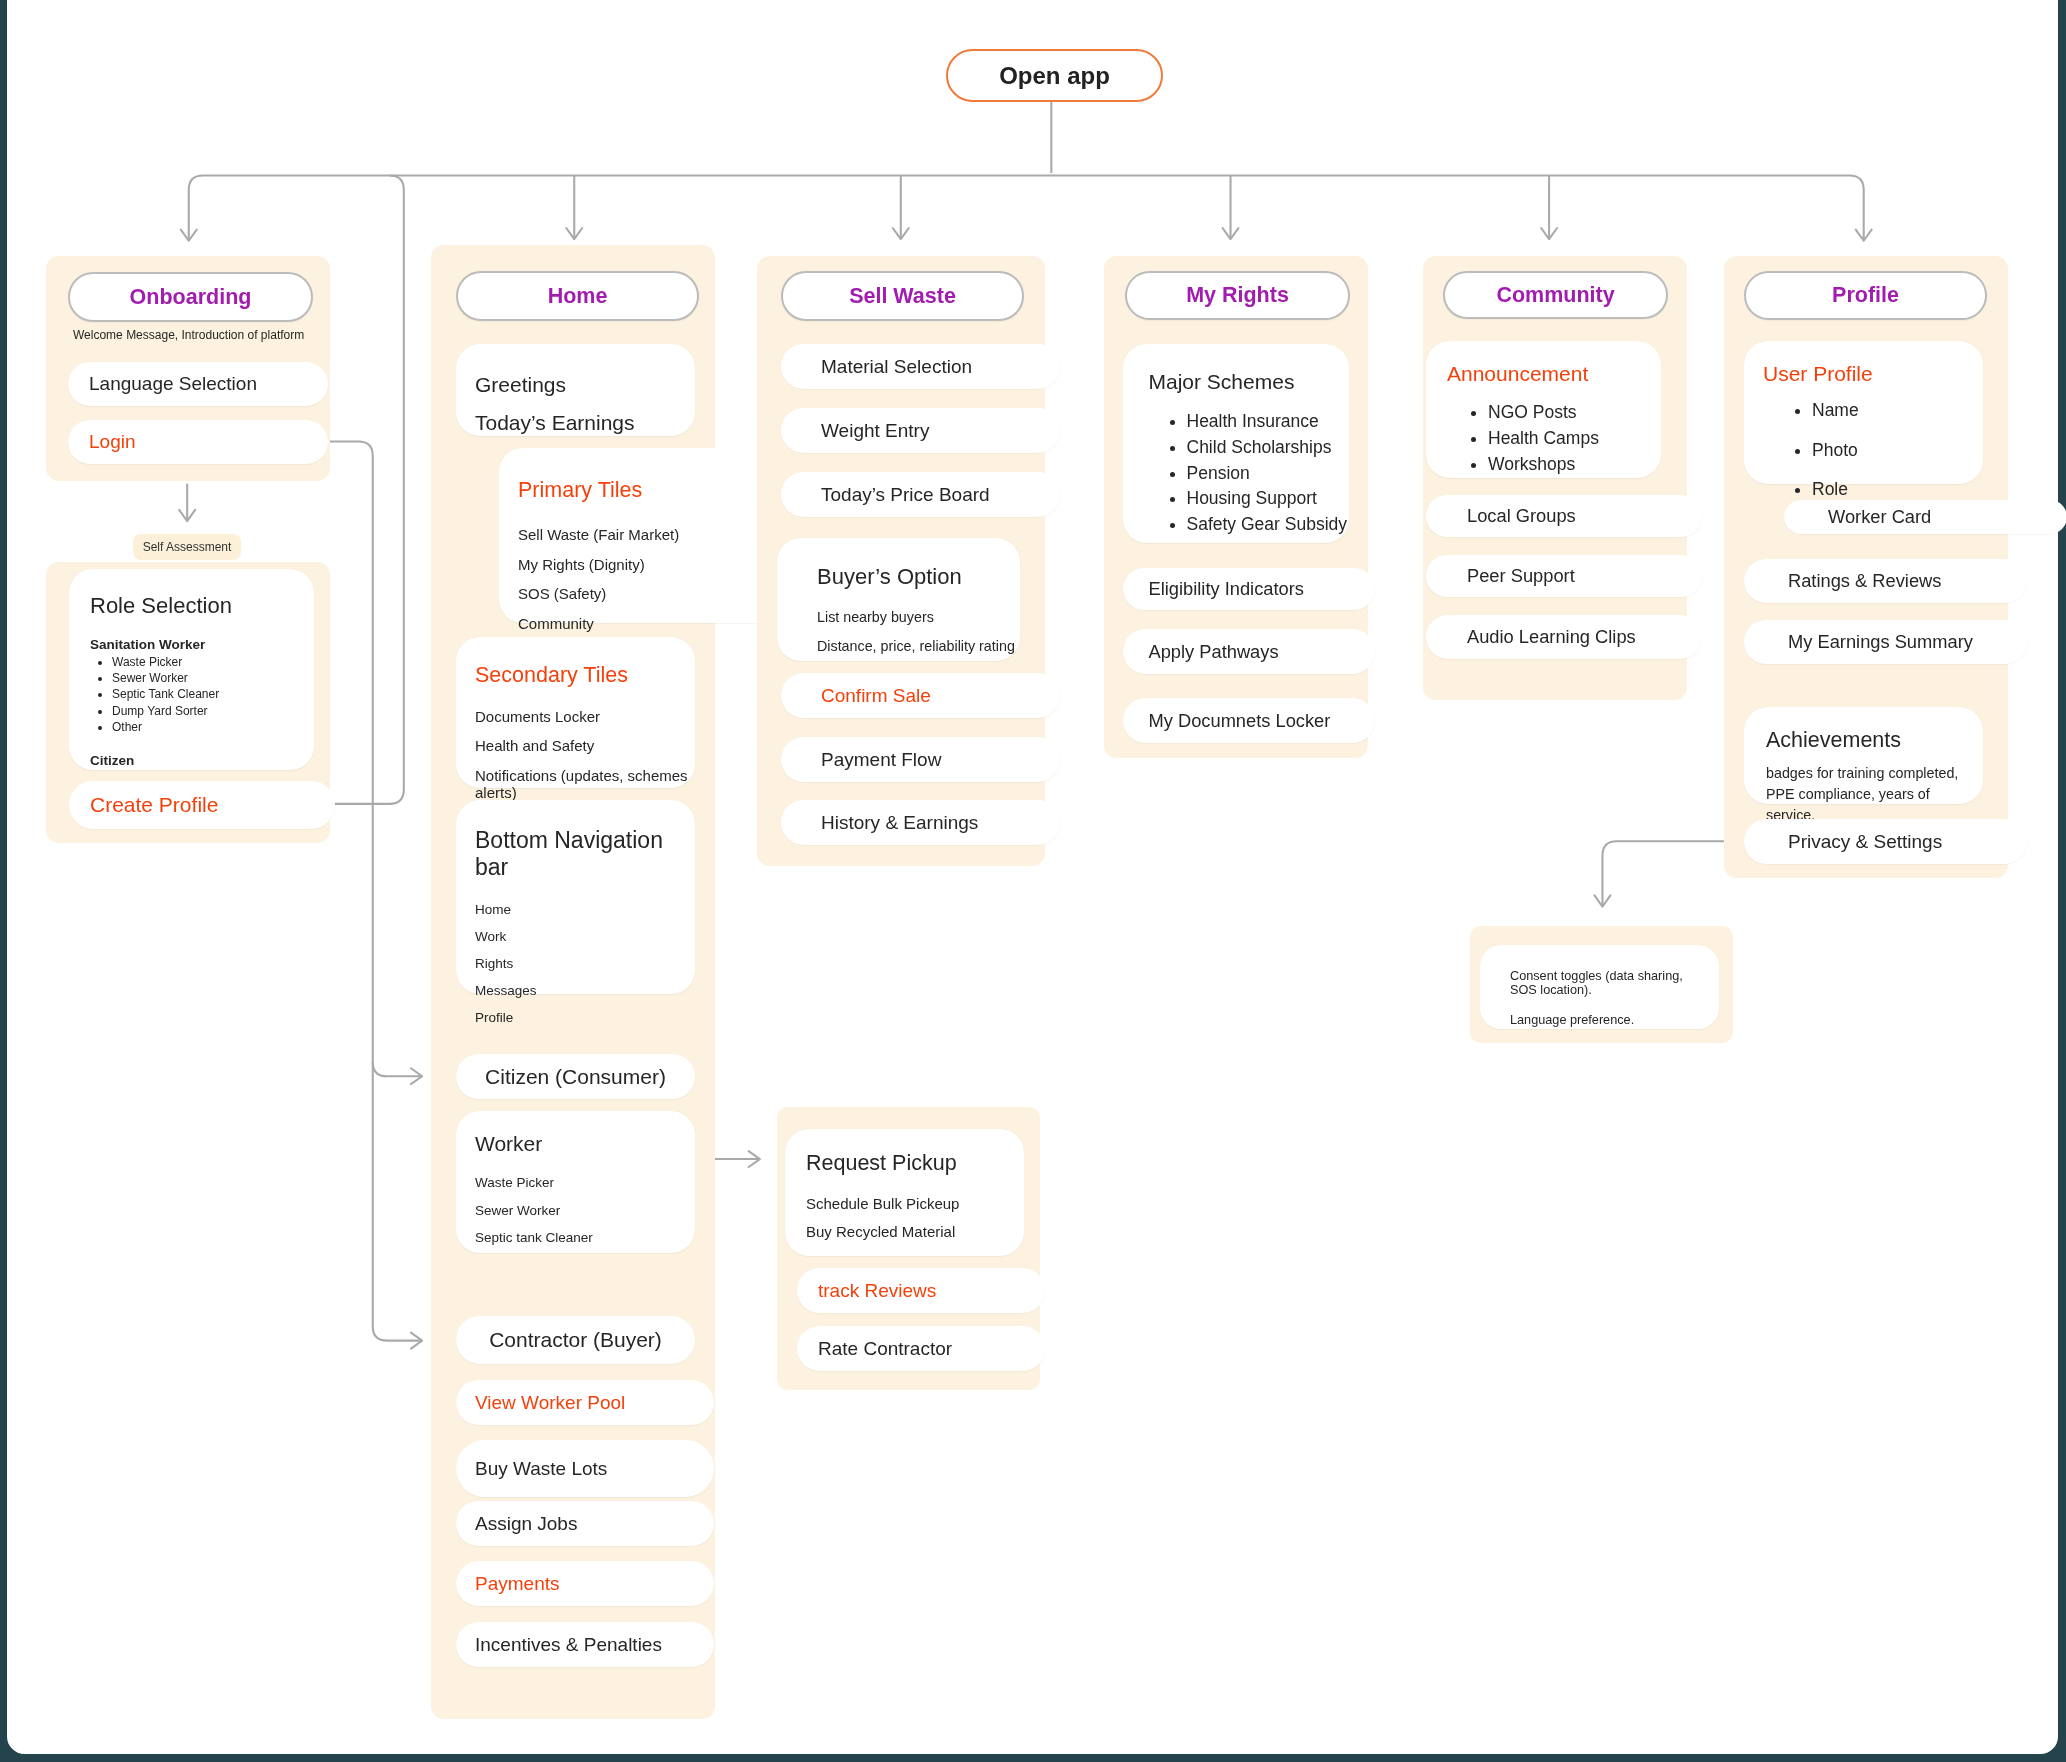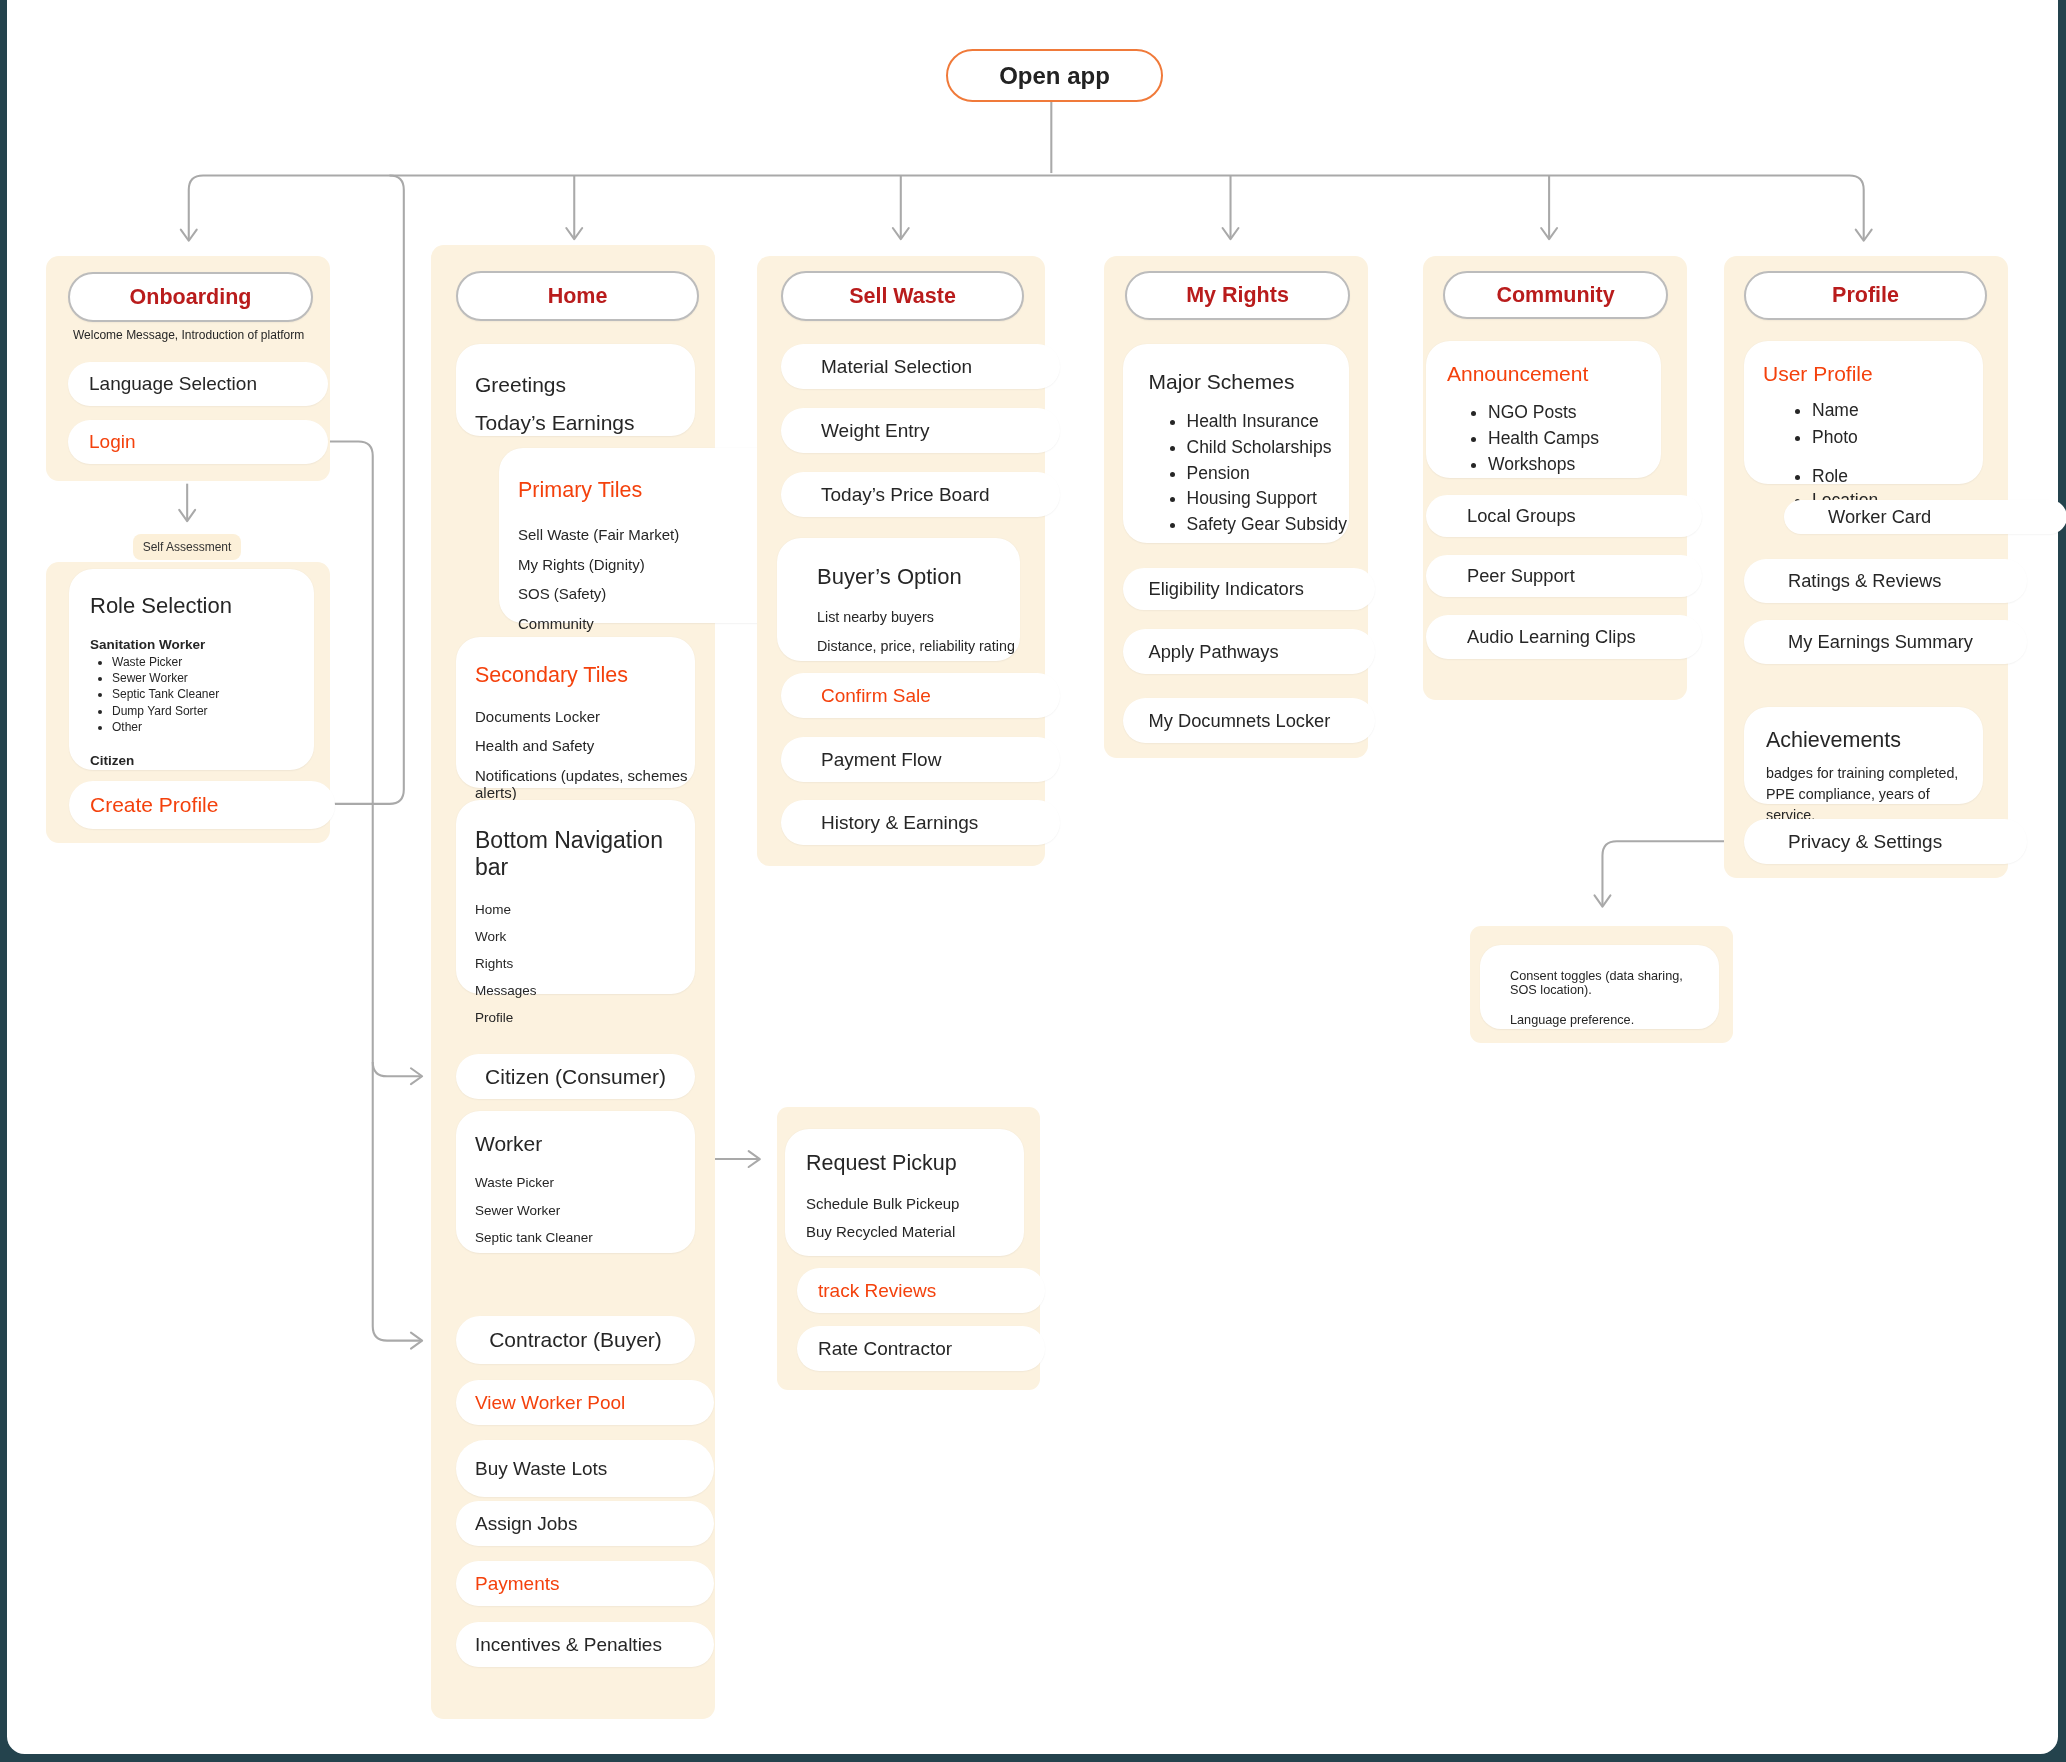--- a/index.html
+++ b/index.html
@@ -10,21 +10,21 @@
     -webkit-font-smoothing:antialiased;
   }
   .stage{position:relative;width:2066px;height:1763px;background:#24434d;overflow:hidden;}
   .canvas{position:absolute;left:7.2px;top:0px;right:8px;bottom:8.8px;background:#ffffff;border-radius:0 0 17.5px 17.5px;}
   .abs{position:absolute;}
   .panel{position:absolute;background:#fcf2df;border-radius:12.7px;}
   .panel.soft{border-radius:11px;}
   .card{position:absolute;background:#ffffff;border-radius:24px;box-shadow:0 0.8px 1.6px rgba(0,0,0,.05);}
   .pill{position:absolute;background:#ffffff;border-radius:796px;display:flex;align-items:center;box-shadow:0 0.8px 1.6px rgba(0,0,0,.05);}
   .pill.center{justify-content:center;}
-  .tpill{position:absolute;background:#ffffff;border:2.4px solid #bcbcbc;border-radius:796px;display:flex;align-items:center;justify-content:center;font-weight:700;font-size:21.5px;color:#b91c1c;box-shadow:0 0.8px 1.6px rgba(0,0,0,.05);}
+  .tpill{position:absolute;background:#ffffff;border:2.4px solid #bcbcbc;border-radius:796px;display:flex;align-items:center;justify-content:center;font-weight:700;font-size:21.5px;color:#a21caf;box-shadow:0 0.8px 1.6px rgba(0,0,0,.05);}
   .openapp{position:absolute;background:#ffffff;border:2.4px solid #f07a3a;border-radius:796px;display:flex;align-items:center;justify-content:center;font-weight:700;font-size:24px;color:#222;}
   .orange{color:#f4410c;}
   .t29{font-size:23px;}
   .t28{font-size:22px;}
   .t27{font-size:21.5px;}
   .t26{font-size:21px;}
   .t24{font-size:19px;}
   .t23{font-size:18.3px;}
   .t22{font-size:17.5px;}
   .t19{font-size:15px;}
@@ -244,21 +244,21 @@
   </div>
 
   <div class="panel" style="left:1724px;top:256px;width:284px;height:622px;"></div>
   <div class="tpill" style="left:1744px;top:271px;width:239px;height:45px;">
     <span>Profile</span>
   </div>
   <div class="card" style="left:1744px;top:341px;width:239px;height:143px;padding:21px 0 0 19px;box-sizing:border-box;">
     <div class="t26 orange">User Profile</div>
     <ul class="t22" style="padding-left:49px;margin-top:14.3px;">
       <li style="margin-top:3.2px;">Name</li>
-      <li style="margin-top:6px;">Photo</li>
+      <li style="margin-top:19px;">Photo</li>
       <li style="margin-top:18px;">Role</li>
       <li style="margin-top:3.2px;">Location</li>
     </ul>
   </div>
   <div class="pill t23" style="left:1784px;top:500px;width:239px;height:34px;padding-left:44px;">
     <span>Worker Card</span>
   </div>
   <div class="pill t23" style="left:1744px;top:559px;width:239px;height:44px;padding-left:44px;">
     <span>Ratings &amp; Reviews</span>
   </div>

